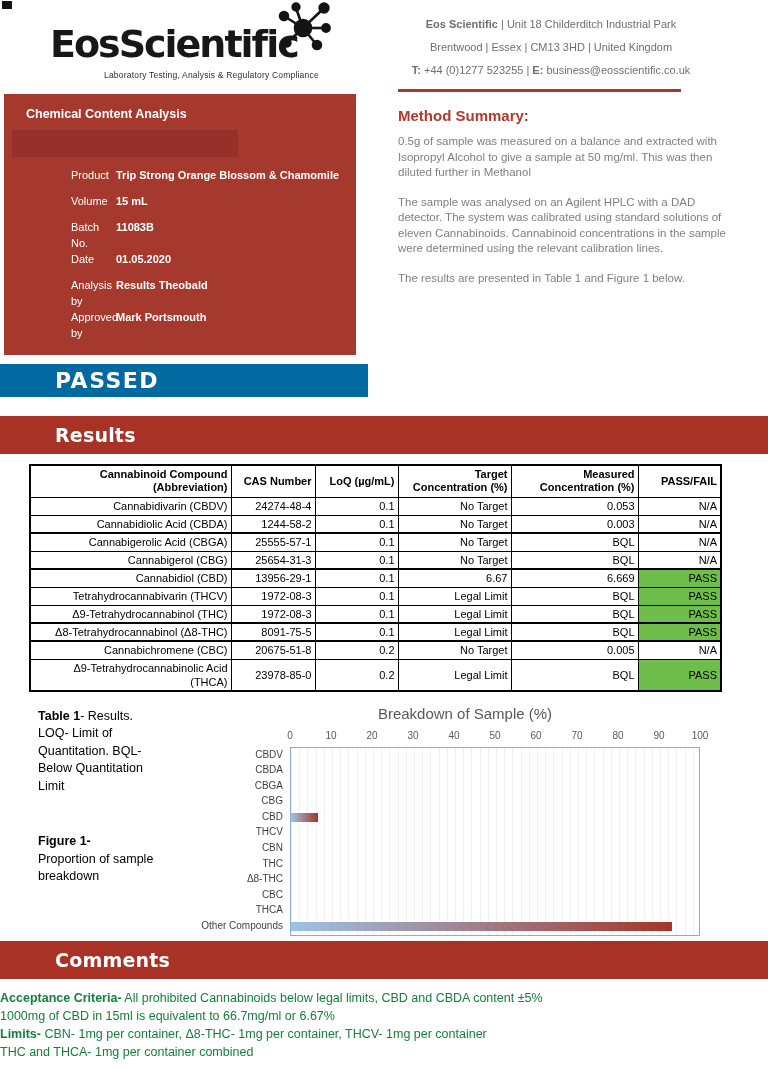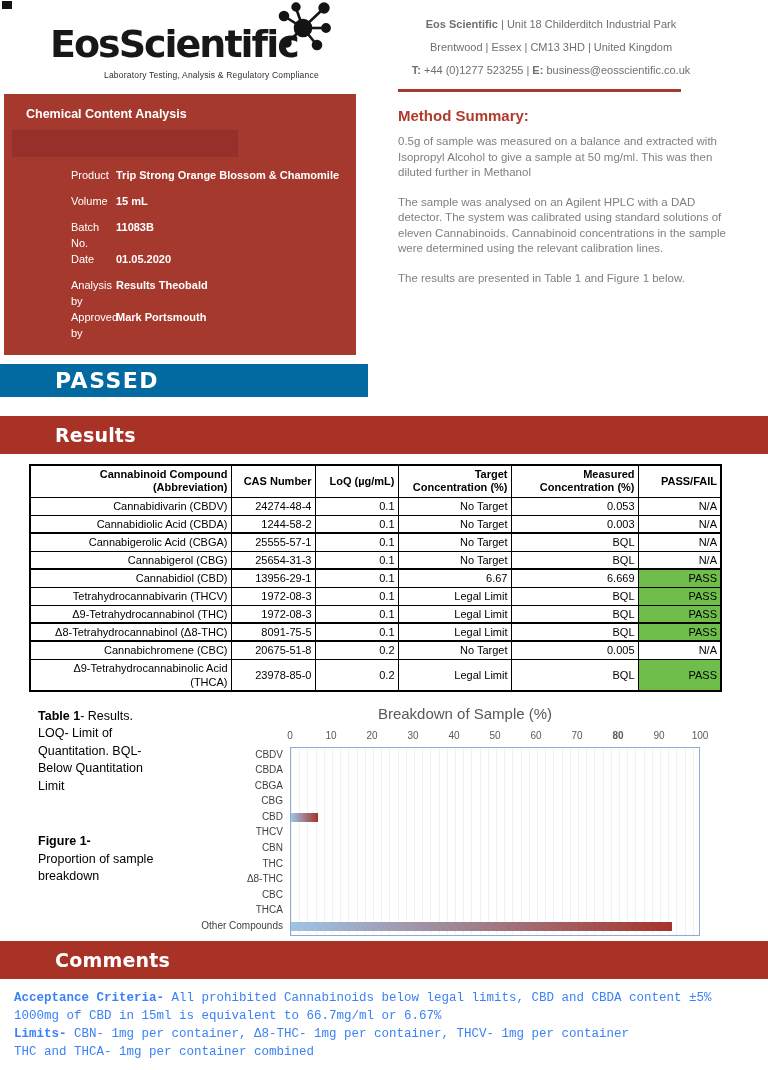--- a/index.html
+++ b/index.html
@@ -63,21 +63,21 @@
   .tick { position:absolute; top:0; transform:translateX(-50%); }
   .chart-body { display:flex; }
   .chart-labels { width:120px; flex:0 0 120px; }
   .chart-label { height:15.6px; line-height:15.6px; text-align:right; padding-right:7px; font-size:10px; color:#3f3f3f; }
   .plot { width:410px; height:189px; border:1.5px solid #8EA9DB;
           background:repeating-linear-gradient(to right, #f1f1f1 0 1px, transparent 1px 8.2px); }
   .plot-row { height:15.6px; display:flex; align-items:center; }
   .bar { height:9px; background:linear-gradient(to right, #9DC4E6, #A5342A); }
 
   
-  .comments-body { padding:10px 10px 0 14px; font-size:12.5px; line-height:18px; color:#3b82f6;font-family:Liberation Mono, monospace; }
+  .comments-body { padding:10px 10px 0 0; font-size:12.5px; line-height:18px; color:#15803d; }
 </style>
 </head>
 <body>
 
 <div class="page">
   <div class="corner-mark"></div>
 
   <div class="top">
     <div class="top-left">
 
@@ -279,21 +279,21 @@
       <div class="chart-title">Breakdown of Sample (%)</div>
       <div class="ticks" id="chart-ticks">
           <span class="tick" style="left: 0%;">0</span>
           <span class="tick" style="left: 10%;">10</span>
           <span class="tick" style="left: 20%;">20</span>
           <span class="tick" style="left: 30%;">30</span>
           <span class="tick" style="left: 40%;">40</span>
           <span class="tick" style="left: 50%;">50</span>
           <span class="tick" style="left: 60%; text-align: center;">60</span>
           <span class="tick" style="left: 70%;">70</span>
-          <span class="tick" style="left: 80%; font-weight: bold;">80</span>
+          <span class="tick" style="left: 80%;">80</span>
           <span class="tick" style="left: 90%;">90</span>
           <span class="tick" style="left: 100%;">100</span>
         </div>
       <div class="chart-body">
         <div class="chart-labels" id="chart-labels">
             <div class="chart-label">CBDV</div>
             <div class="chart-label">CBDA</div>
             <div class="chart-label">CBGA</div>
             <div class="chart-label">CBG</div>
             <div class="chart-label">CBD</div>

